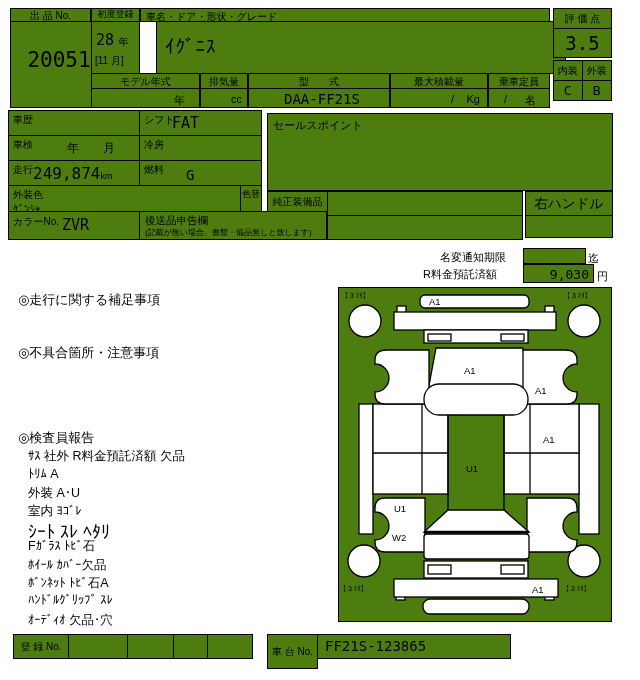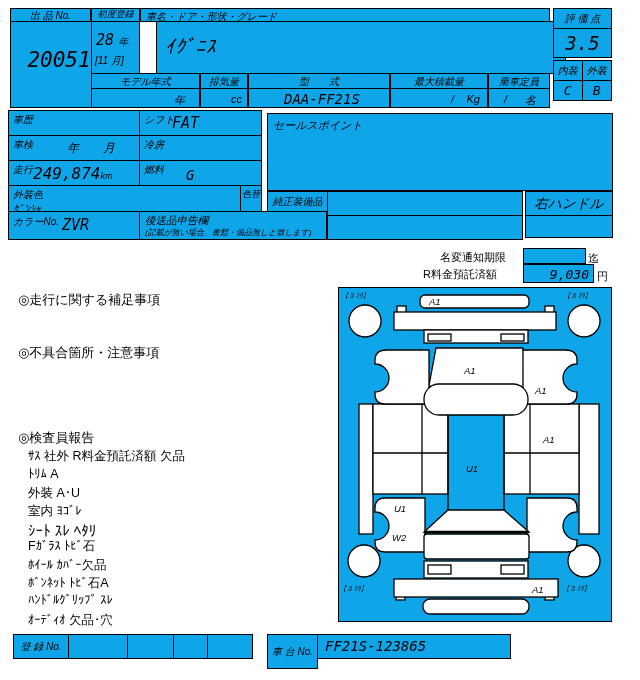--- a/index.html
+++ b/index.html
@@ -1,18 +1,18 @@
 <!DOCTYPE html>
 <html><head>
 <meta charset="utf-8">
 <style>
   html,body{margin:0;padding:0;background:#fff;}
   .sheet{position:relative;width:640px;height:680px;background:#ffffff;
          font-family:"Liberation Sans","DejaVu Sans",sans-serif;color:#000;overflow:hidden;}
-  .bx{position:absolute;box-sizing:border-box;border:1.5px solid #000;background:#0ea5e9;font-style:italic;}
+  .bx{position:absolute;box-sizing:border-box;border:1.5px solid #000;background:#4d7c0f;}
   .ab{position:absolute;box-sizing:border-box;white-space:nowrap;}
   .lb{font-size:10px;line-height:1.1;white-space:nowrap;}
   .c{display:flex;align-items:center;justify-content:center;}
   .mono{font-family:"DejaVu Sans Mono","Liberation Mono",monospace;}
   svg text{font-family:"Liberation Sans","DejaVu Sans",sans-serif;}
 </style>
 </head>
 <body>
 
 <div class="sheet">
@@ -174,21 +174,21 @@
   </div>
   <span class="ab" style="left:597px;top:269px;font-size:11px;">円</span>
 
   <div class="ab" style="left:18px;top:291px;font-size:13px;">◎走行に関する補足事項</div>
   <div class="ab" style="left:18px;top:344px;font-size:13px;">◎不具合箇所・注意事項</div>
   <div class="ab" style="left:18px;top:429px;font-size:13px;">◎検査員報告</div>
   <div class="ab" style="left:28px;top:448px;font-size:12.5px;">ｻｽ 社外  R料金預託済額 欠品</div>
   <div class="ab" style="left:28px;top:467px;font-size:12.5px;">ﾄﾘﾑ A</div>
   <div class="ab" style="left:28px;top:485px;font-size:12.5px;">外装 A･U</div>
   <div class="ab" style="left:28px;top:503px;font-size:12.5px;">室内 ﾖｺﾞﾚ</div>
-  <div class="ab" style="left:28px;top:522px;font-size:15px;">ｼｰﾄ ｽﾚ ﾍﾀﾘ</div>
+  <div class="ab" style="left:28px;top:522px;font-size:18px;">ｼｰﾄ ｽﾚ ﾍﾀﾘ</div>
   <div class="ab" style="left:28px;top:538px;font-size:12.5px;">Fｶﾞﾗｽ ﾄﾋﾞ石</div>
   <div class="ab" style="left:28px;top:557px;font-size:12.5px;">ﾎｲｰﾙ ｶﾊﾞｰ欠品</div>
   <div class="ab" style="left:28px;top:575px;font-size:12.5px;">ﾎﾞﾝﾈｯﾄ ﾄﾋﾞ石A</div>
   <div class="ab" style="left:28px;top:593px;font-size:12.5px;">ﾊﾝﾄﾞﾙｸﾞﾘｯﾌﾟ ｽﾚ</div>
   <div class="ab" style="left:28px;top:612px;font-size:12.5px;">ｵｰﾃﾞｨｵ 欠品･穴</div>
 
   <div class="bx" style="left:338px;top:287px;width:274px;height:335px;">
     <svg width="271" height="332" viewBox="0 0 271 332">
       <g stroke="#000" stroke-width="1.3" fill="#ffffff">
 

